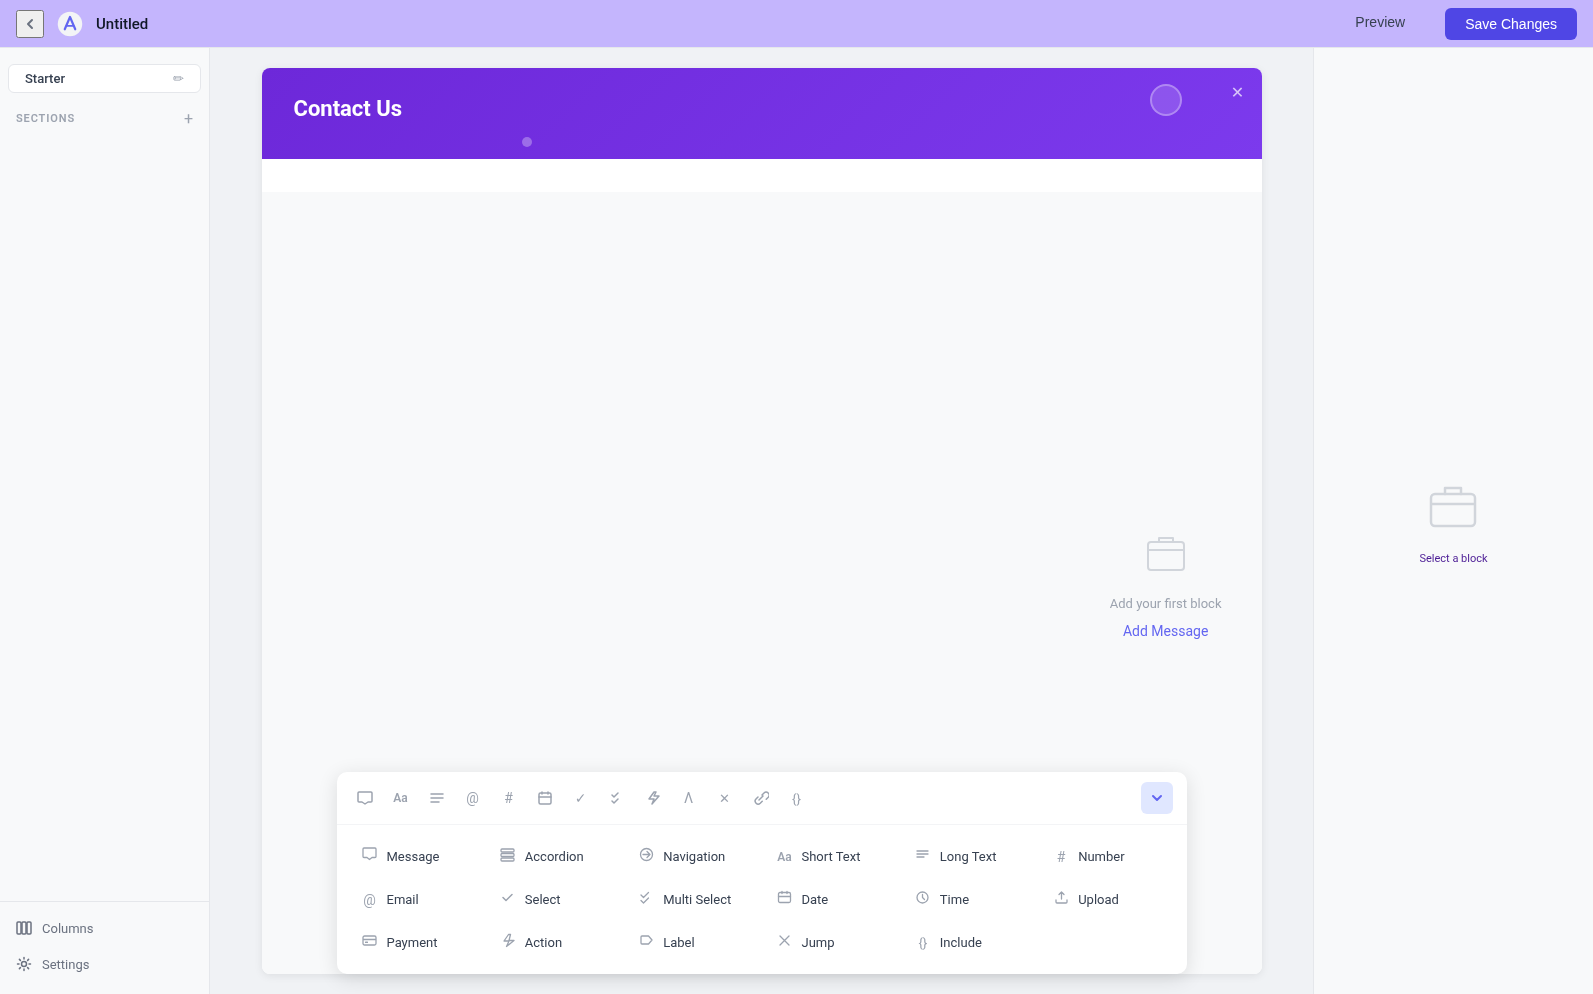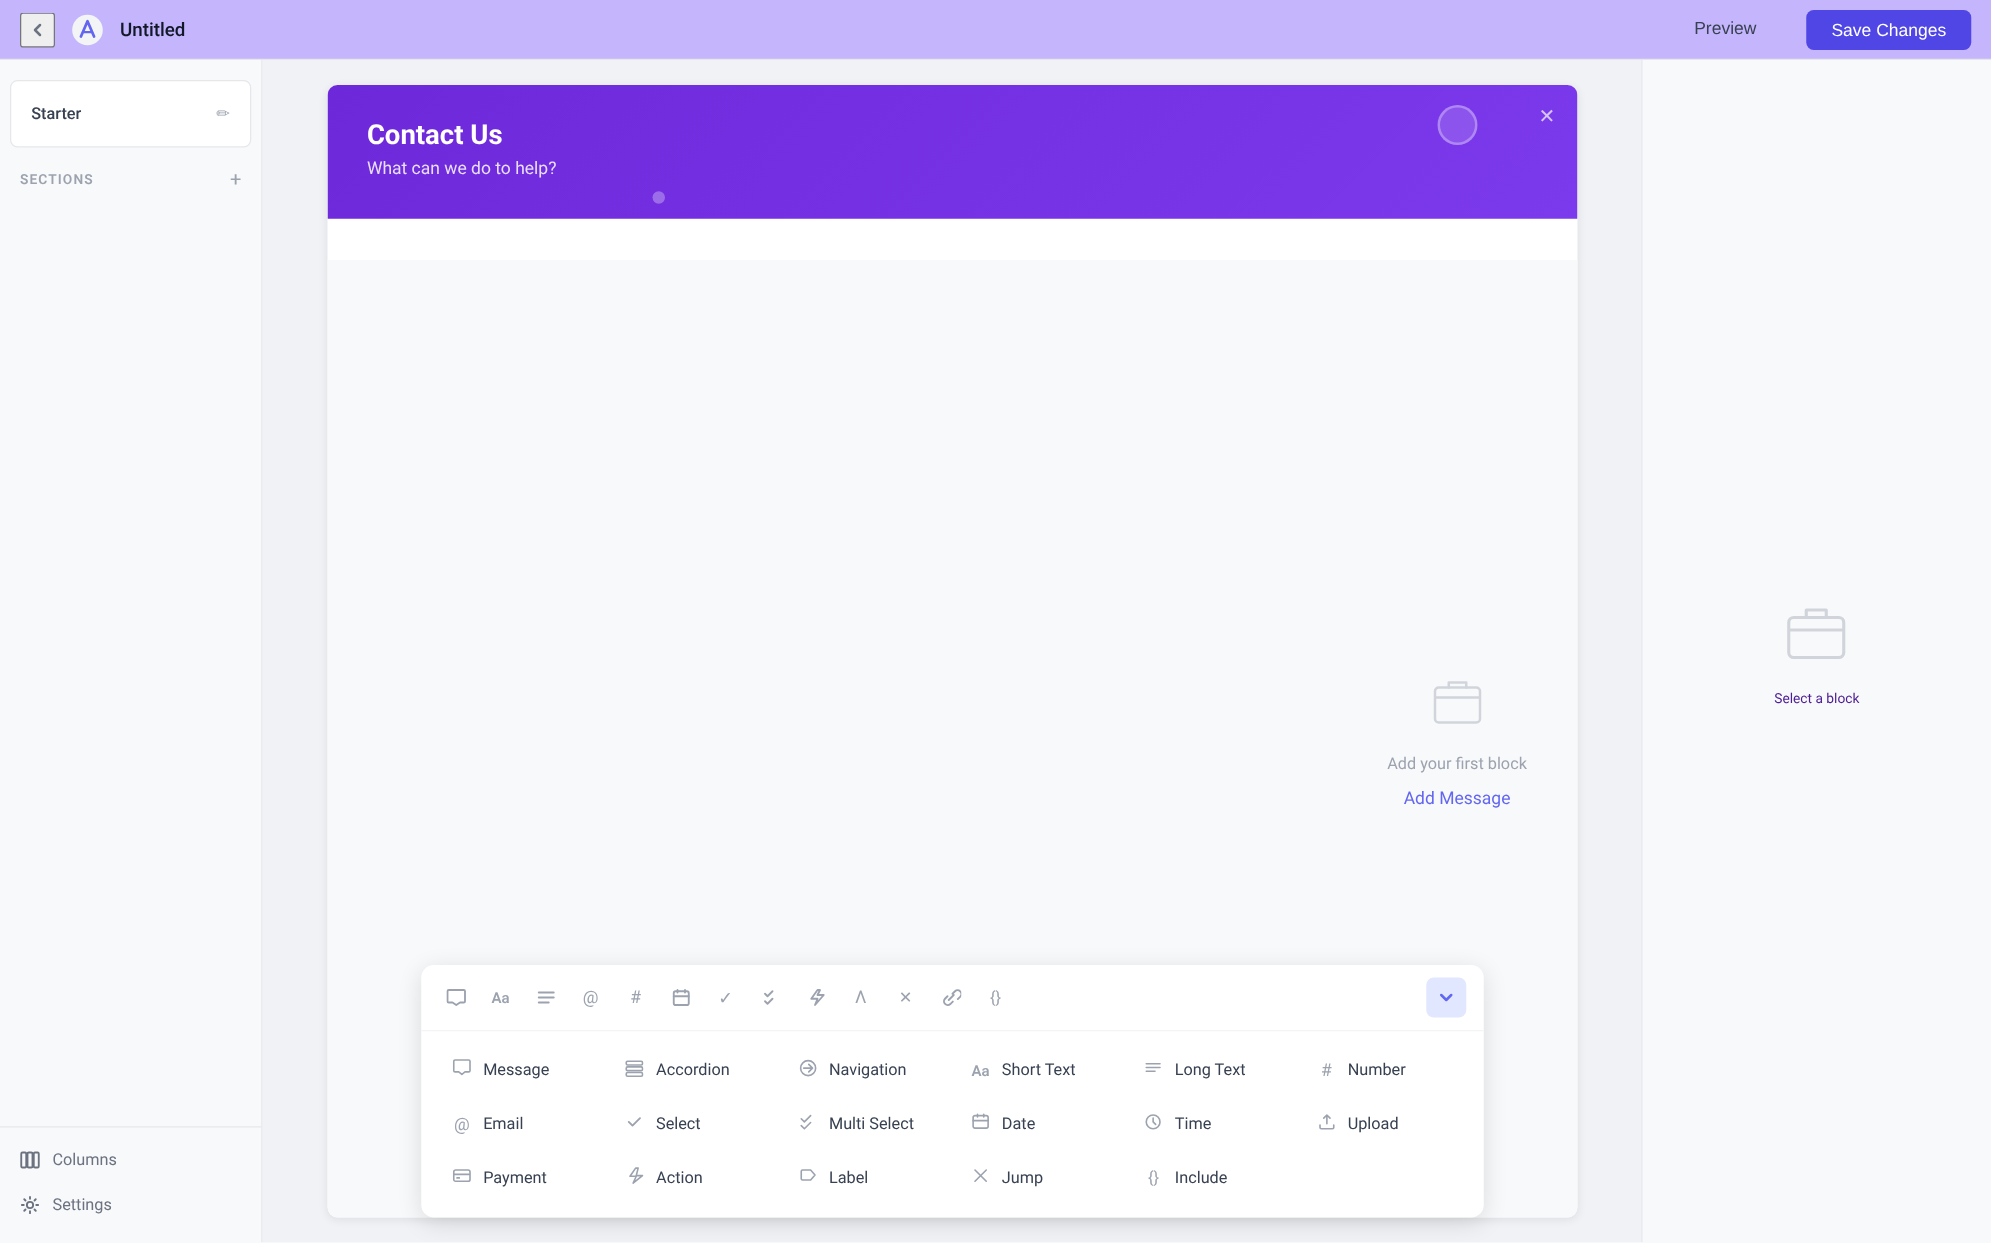--- a/index.html
+++ b/index.html
@@ -85,21 +85,21 @@
       border-right: 1px solid #e5e7eb;
       display: flex;
       flex-direction: column;
       padding: 12px 0;
       flex-shrink: 0;
     }
     .sidebar-starter {
       display: flex;
       align-items: center;
       justify-content: space-between;
-      padding: 18px 16px;
+      padding: 6px 16px;
       margin: 4px 8px;
       background: white;
       border-radius: 6px;
       border: 1px solid #e5e7eb;
       cursor: pointer;
     }
     .sidebar-starter-label {
       font-size: 13px;
       color: #374151;
       font-weight: 500;
@@ -377,21 +377,20 @@
         </svg>
         <span>Settings</span>
       </div>
     </div>
   </div>
 
   <div class="center-area">
     <div class="form-container">
       <div class="form-header">
         <div class="form-header-title">Contact Us</div>
-        <div class="form-header-subtitle">What can we do to help?</div>
         <div class="header-close-btn">✕</div>
         <div class="header-decoration-circle"></div>
         <div class="header-decoration-dot"></div>
       </div>
       <div class="form-body">
         <div class="empty-state">
           <div class="empty-icon">
             <svg width="52" height="52" viewBox="0 0 52 52" fill="none">
               <rect x="8" y="14" width="36" height="28" rx="3" stroke="#d1d5db" stroke-width="2"></rect>
               <path d="M8 22h36" stroke="#d1d5db" stroke-width="2"></path>

